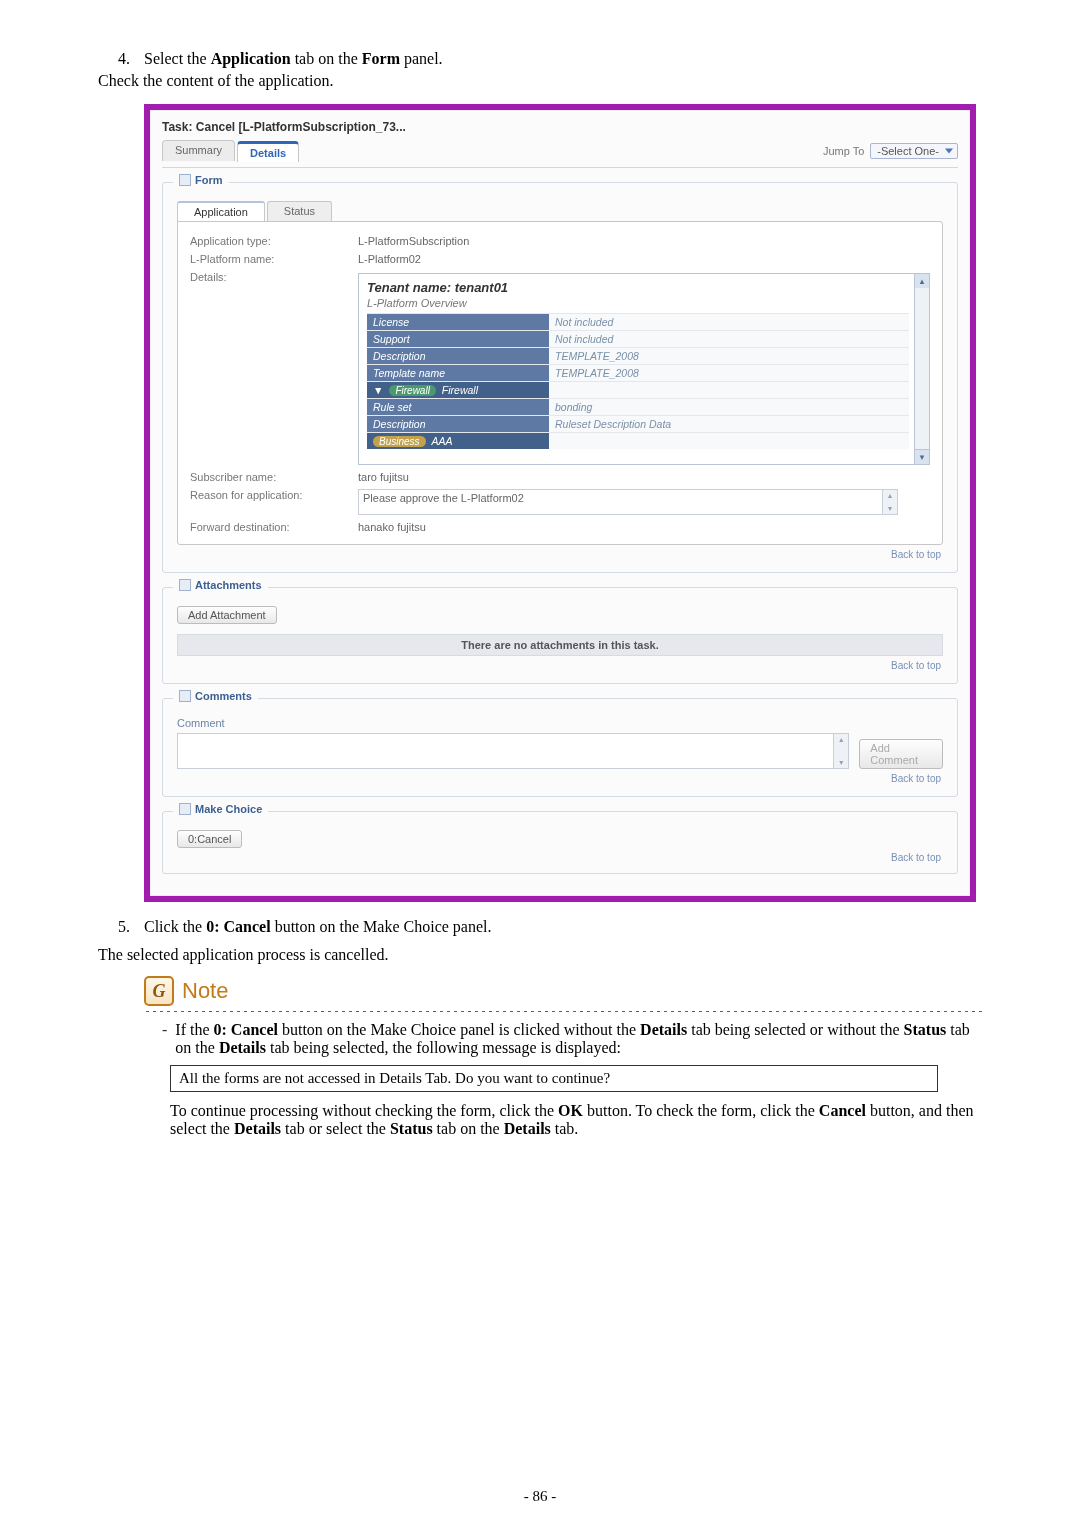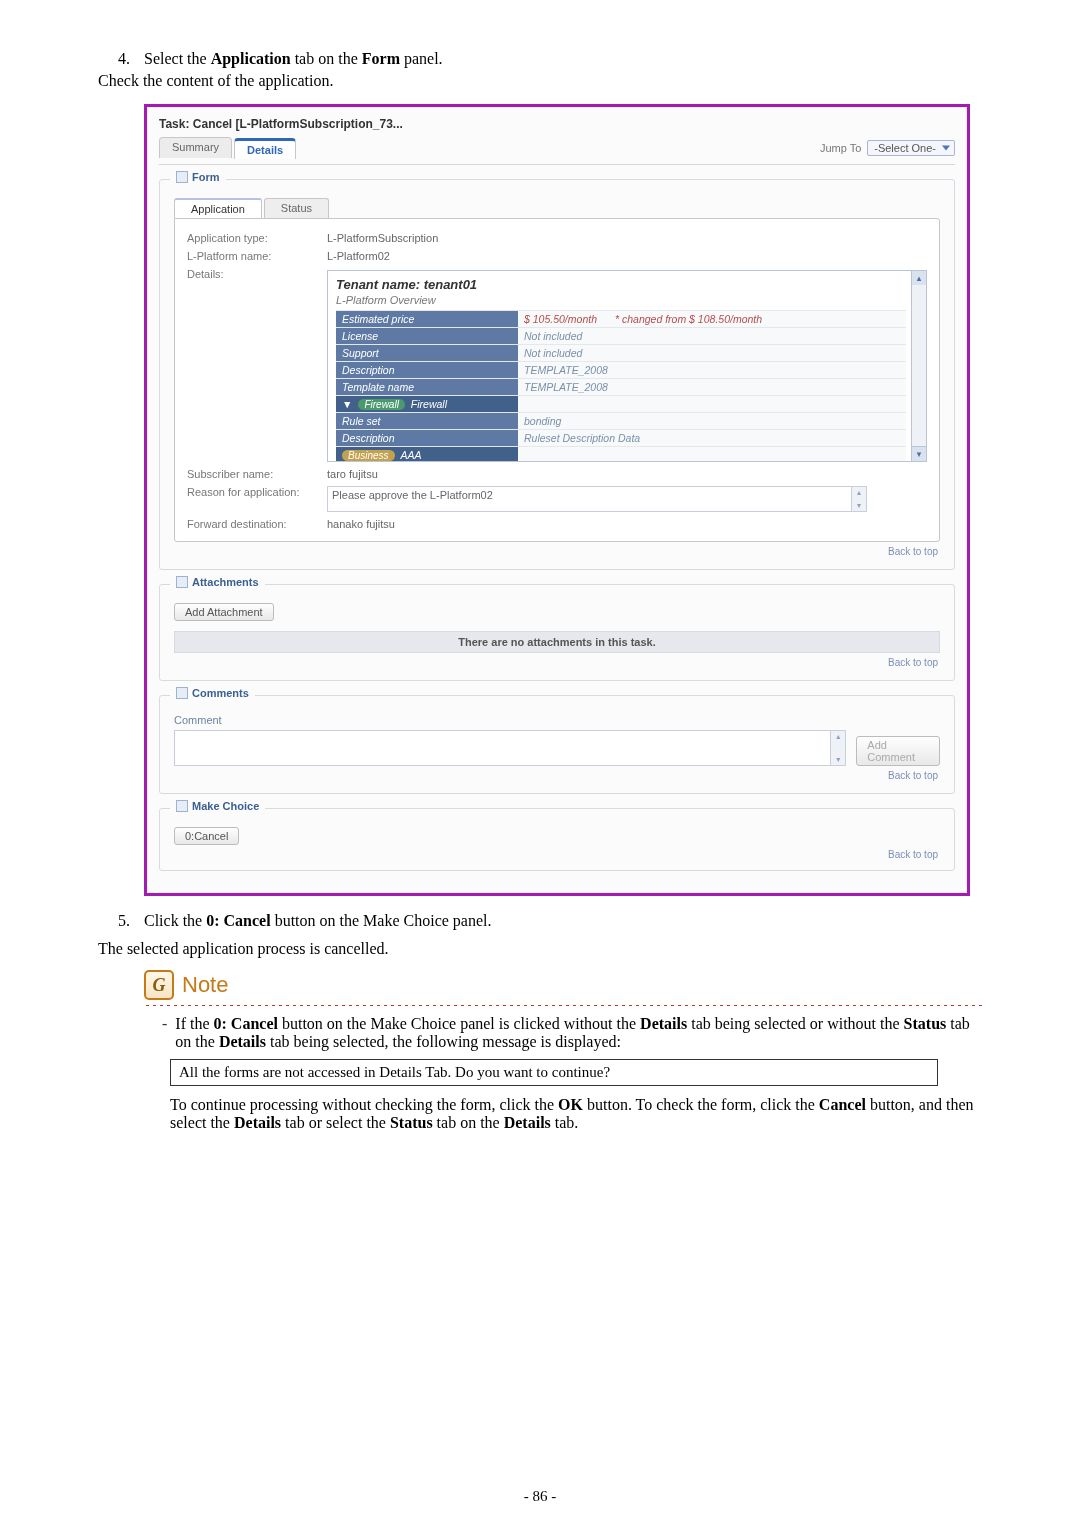--- a/index.html
+++ b/index.html
@@ -27,21 +27,21 @@
   }
   .step-num { min-width: 18px; }
   .step-body { flex: 1; }
   .indent-text { }
   .bold { font-weight: bold; }
   
   .shot {
     margin: 14px 0 10px 46px;
     width: 820px;
     background: #fbfbfb;
-    border: 3px solid #a21caf;
+    border: 6px solid #a21caf;
     box-shadow: 0 0 0 1px #eee inset;
     font-family: Arial, Helvetica, sans-serif;
     color: #555;
     font-size: 11px;
   }
   .shot-inner { padding: 10px 12px 8px 12px; }
   .task-title { font-weight: bold; font-size: 12px; color:#333; margin-bottom: 6px;}
   .topbar {
     display: flex; align-items: center; justify-content: space-between;
     border-bottom: 1px solid #d7d7d7; padding-bottom: 6px; margin-bottom: 14px;
@@ -95,21 +95,21 @@
   .inner-tabs{ display:flex; margin-bottom:0;}
   .inner-tab{
     padding:3px 16px; border:1px solid #c7c7c7; border-bottom:none;
     background:#eee; border-radius:3px 3px 0 0; margin-right:2px; color:#666;
   }
   .inner-tab.active{ background:#fff; color:#333; border-top:2px solid #b5c4dd;}
   .inner-panel{
     border:1px solid #c7c7c7; border-radius:0 3px 3px 3px;
     padding:10px 12px 8px 12px; background:#fff;
   }
-  .kv-row{ display:flex; font-size:11px; padding:3px 0; color:#666;}
+  .kv-row{ display:flex; font-size:11px; padding:3px 0; color:#666;gap:28px;}
   .kv-label{ width:140px; color:#777;}
   
   .details-box{
     border:1px solid #b9c4d7; height:190px; overflow:hidden;
     position:relative; background:#fff; margin-top:2px;
   }
   .details-scroll-up,.details-scroll-down{
     position:absolute; right:0; width:14px; height:14px;
     background:#d9e2ef; border-left:1px solid #b9c4d7;
     display:flex;align-items:center;justify-content:center; font-size:9px; color:#4f6ea0;
@@ -261,27 +261,20 @@
             <div style="flex:1;">
               <div class="details-box">
                 <div class="details-scroll-up">▴</div>
                 <div class="details-scrollbar"></div>
                 <div class="details-scroll-down">▾</div>
                 <div class="dbox-content">
                   <div class="dbox-title">Tenant name:   tenant01</div>
                   <div class="dbox-sub">L-Platform Overview</div>
 
                   <div class="drow">
-                      <div class="dcell-label">Estimated price</div>
-                      <div class="dcell-val">
-                        <span class="price">$ 105.50/month</span>
-                        <span class="note">* changed from $ 108.50/month</span>
-                      </div>
-                    </div>
-                  <div class="drow">
                       <div class="dcell-label">License</div>
                       <div class="dcell-val">Not included</div>
                     </div>
                   <div class="drow">
                       <div class="dcell-label">Support</div>
                       <div class="dcell-val">Not included</div>
                     </div>
                   <div class="drow">
                       <div class="dcell-label">Description</div>
                       <div class="dcell-val">TEMPLATE_2008</div>

